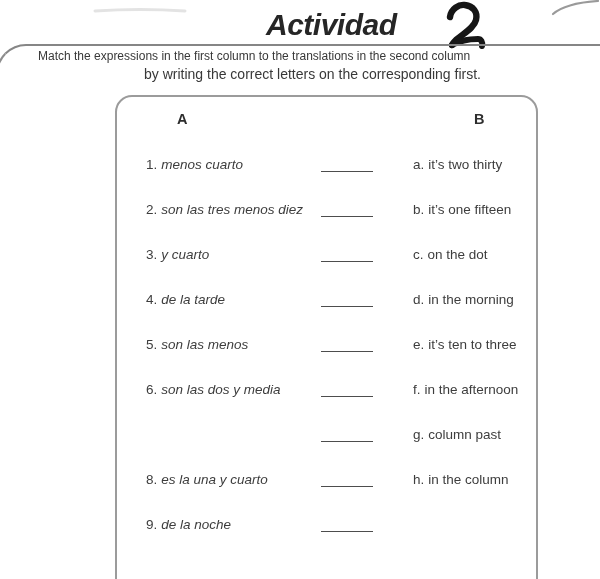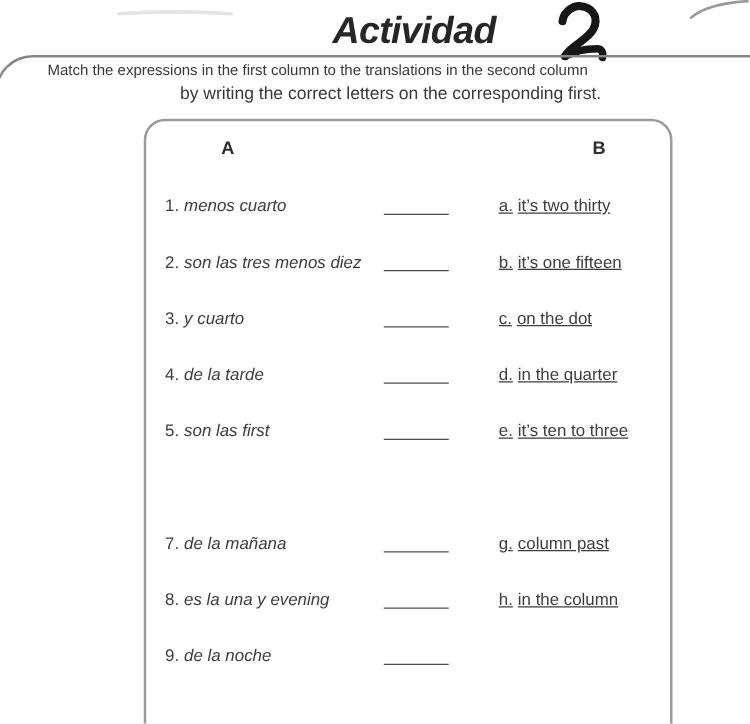--- a/index.html
+++ b/index.html
@@ -25,31 +25,31 @@
   .instr1{position:absolute;left:38px;top:49px;font-size:12px;white-space:nowrap;color:#383838;}
   .instr2{position:absolute;left:144px;top:66px;font-size:14px;white-space:nowrap;color:#383838;}
   
   .exercise-panel{
     position:absolute;left:115px;top:95px;width:419px;height:560px;
     border:2px solid #9b9b9b;border-radius:17px;background:#ffffff;
   }
   .col-header{position:absolute;top:14px;font-size:14.5px;font-weight:bold;color:#2e2e2e;}
   .col-header.a{left:60px;}
   .col-header.b{left:357px;}
-  .match-row{position:absolute;left:4px;right:0;height:18px;font-size:13.5px;line-height:15px;}
+  .match-row{position:absolute;left:18px;right:0;height:18px;font-size:13.5px;line-height:15px;}
   .r0{top:60px}.r1{top:105px}.r2{top:150px}.r3{top:195px}.r4{top:240px}
   .r5{top:285px}.r6{top:330px}.r7{top:375px}.r8{top:420px}.r9{top:465px}
   .es-cell{position:absolute;left:11px;top:0;white-space:nowrap;}
   .es-cell .num{font-style:normal;margin-right:4px;}
   .es-cell .es{font-style:italic;}
   .answer-blank{
     position:absolute;left:186px;top:13px;width:52px;height:1px;
     border-bottom:1.6px solid #4d4d4d;
   }
-  .en-cell{position:absolute;left:278px;top:0;white-space:nowrap;text-decoration:underline;}
+  .en-cell{position:absolute;left:278px;top:0;white-space:nowrap;}
   .en-cell .letter{margin-right:4px;}
 </style>
 </head>
 <body>
 
 <div class="page">
 
   <svg class="hand-number" viewBox="0 0 600 579" xmlns="http://www.w3.org/2000/svg">
 
     <path d="M95,11 Q140,8 185,11" stroke="#e3e3e3" stroke-width="3" fill="none" stroke-linecap="round"></path>
@@ -88,38 +88,42 @@
 
     <div class="match-row r2">
       <span class="es-cell"><span class="num">3.</span><span class="es">y cuarto</span></span>
       <span class="answer-blank"></span>
       <span class="en-cell"><span class="letter">c.</span><span>on the dot</span></span>
     </div>
 
     <div class="match-row r3">
       <span class="es-cell"><span class="num">4.</span><span class="es">de la tarde</span></span>
       <span class="answer-blank"></span>
-      <span class="en-cell"><span class="letter">d.</span><span>in the quarter</span></span>
+      <span class="en-cell"><span class="letter">d.</span><span>in the morning</span></span>
     </div>
 
     <div class="match-row r4">
-      <span class="es-cell"><span class="num">5.</span><span class="es">son las first</span></span>
+      <span class="es-cell"><span class="num">5.</span><span class="es">son las menos</span></span>
       <span class="answer-blank"></span>
       <span class="en-cell"><span class="letter">e.</span><span>it’s ten to three</span></span>
     </div>
 
+    <div class="match-row r5">
+      <span class="es-cell"><span class="num">6.</span><span class="es">son las dos y media</span></span>
+      <span class="answer-blank"></span>
+      <span class="en-cell"><span class="letter">f.</span><span>in the afternoon</span></span>
+    </div>
 
     <div class="match-row r6">
-      <span class="es-cell"><span class="num">7.</span><span class="es">de la mañana</span></span>
       <span class="answer-blank"></span>
       <span class="en-cell"><span class="letter">g.</span><span>column past</span></span>
     </div>
 
     <div class="match-row r7">
-      <span class="es-cell"><span class="num">8.</span><span class="es">es la una y evening</span></span>
+      <span class="es-cell"><span class="num">8.</span><span class="es">es la una y cuarto</span></span>
       <span class="answer-blank"></span>
       <span class="en-cell"><span class="letter">h.</span><span>in the column</span></span>
     </div>
 
     <div class="match-row r8">
       <span class="es-cell"><span class="num">9.</span><span class="es">de la noche</span></span>
       <span class="answer-blank"></span>
     </div>
 
   </div>

